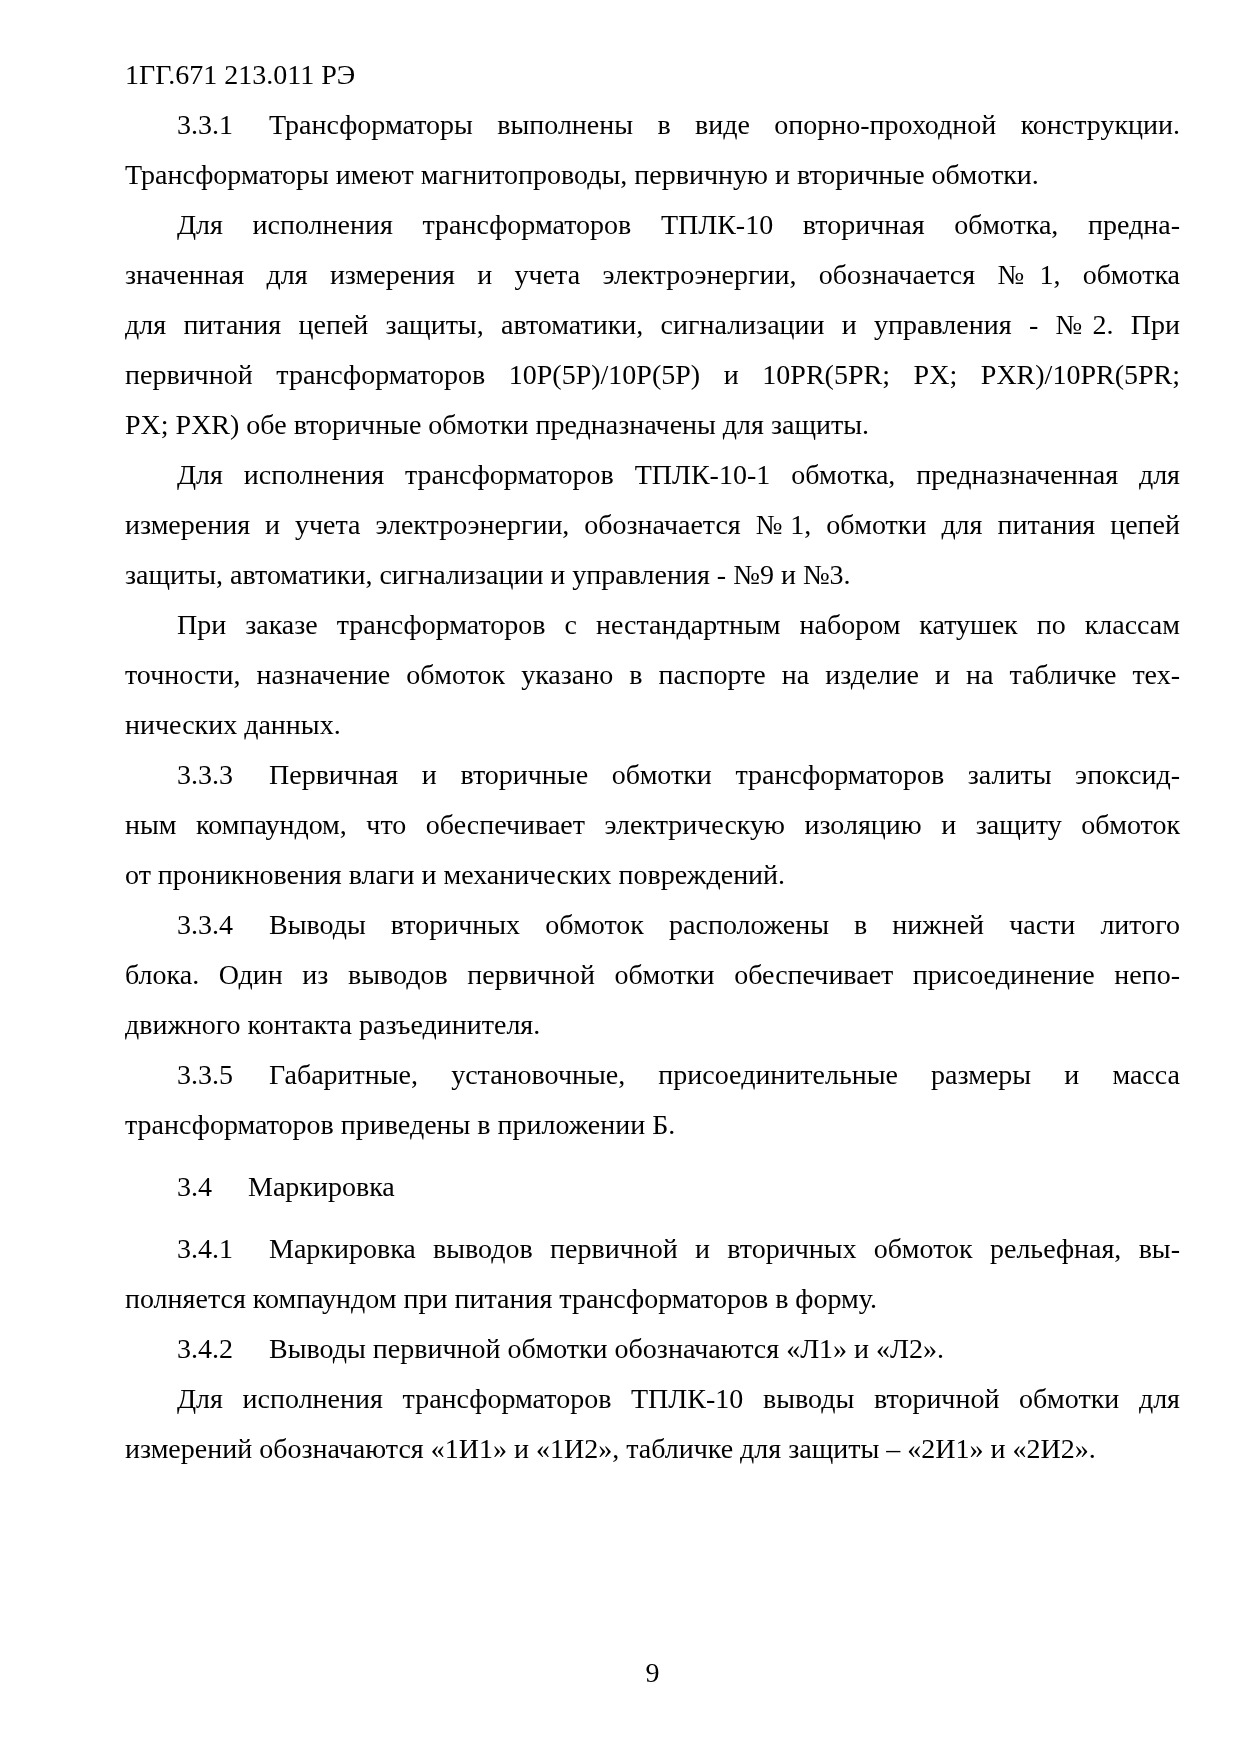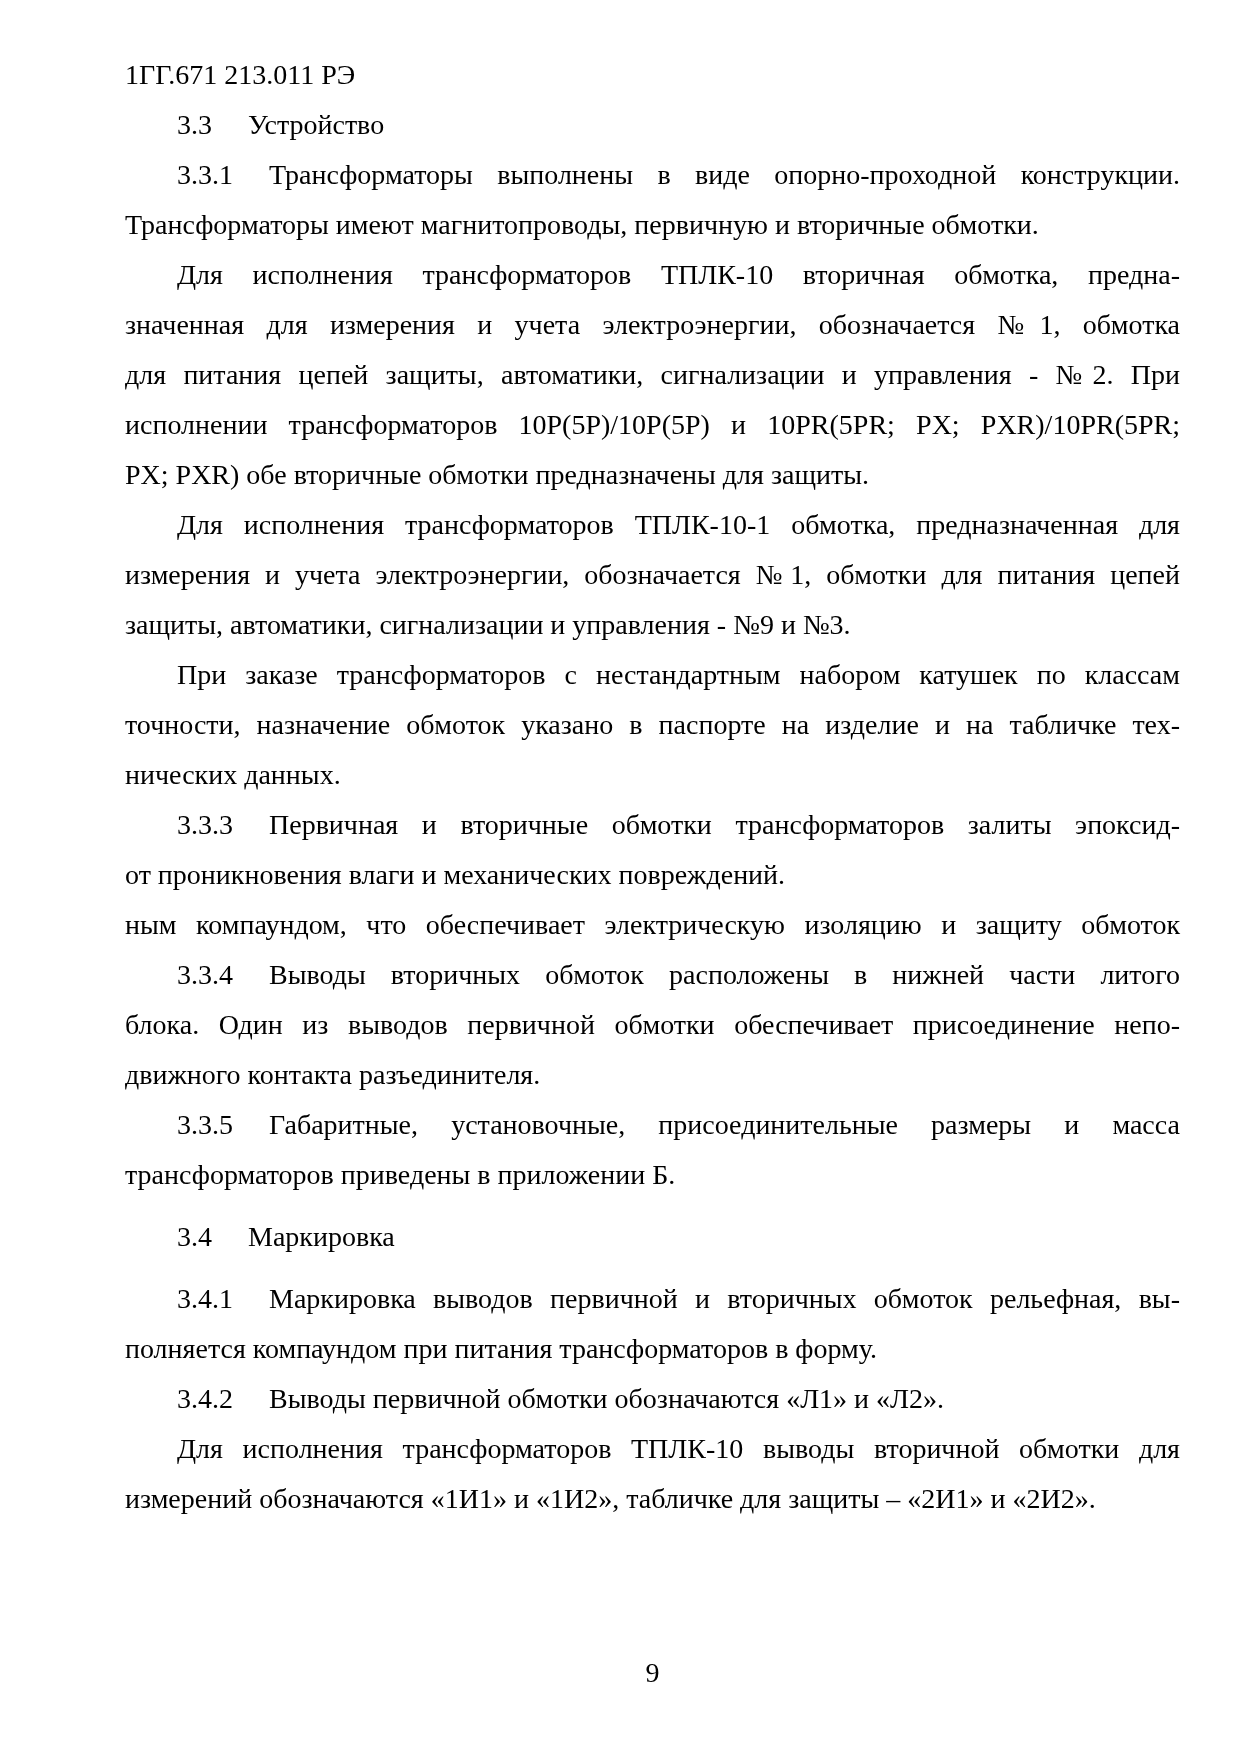--- a/index.html
+++ b/index.html
@@ -55,37 +55,36 @@
     text-align: center;
   }
 </style>
 </head>
 <body>
 
 <div class="page">
   <div class="content">
     <div class="doc-header line ll">1ГГ.671 213.011 РЭ</div>
     <div>
-        <div class="line ll ind"><span>3.3</span><span class="tab"></span>Устройство</div>
         <div class="line ind"><span>3.3.1</span><span class="tab"></span>Трансформаторы выполнены в виде опорно-проходной конструкции.</div>
         <div class="line ll">Трансформаторы имеют магнитопроводы, первичную и вторичные обмотки.</div>
         <div class="line ind">Для исполнения трансформаторов ТПЛК-10 вторичная обмотка, предна-</div>
         <div class="line">значенная для измерения и учета электроэнергии, обозначается №1, обмотка</div>
         <div class="line">для питания цепей защиты, автоматики, сигнализации и управления - №2. При</div>
-        <div class="line">исполнении трансформаторов 10Р(5Р)/10Р(5Р) и 10PR(5PR; PX; PXR)/10PR(5PR;</div>
+        <div class="line">первичной трансформаторов 10Р(5Р)/10Р(5Р) и 10PR(5PR; PX; PXR)/10PR(5PR;</div>
         <div class="line ll">PX; PXR) обе вторичные обмотки предназначены для защиты.</div>
         <div class="line ind">Для исполнения трансформаторов ТПЛК-10-1 обмотка, предназначенная для</div>
         <div class="line">измерения и учета электроэнергии, обозначается №1, обмотки для питания цепей</div>
         <div class="line ll">защиты, автоматики, сигнализации и управления - №9 и №3.</div>
         <div class="line ind">При заказе трансформаторов с нестандартным набором катушек по классам</div>
         <div class="line">точности, назначение обмоток указано в паспорте на изделие и на табличке тех-</div>
         <div class="line ll">нических данных.</div>
         <div class="line ind"><span>3.3.3</span><span class="tab"></span>Первичная и вторичные обмотки трансформаторов залиты эпоксид-</div>
+        <div class="line">ным компаундом, что обеспечивает электрическую изоляцию и защиту обмоток</div>
         <div class="line ll">от проникновения влаги и механических повреждений.</div>
-        <div class="line">ным компаундом, что обеспечивает электрическую изоляцию и защиту обмоток</div>
         <div class="line ind"><span>3.3.4</span><span class="tab"></span>Выводы вторичных обмоток расположены в нижней части литого</div>
         <div class="line">блока. Один из выводов первичной обмотки обеспечивает присоединение непо-</div>
         <div class="line ll">движного контакта разъединителя.</div>
         <div class="line ind"><span>3.3.5</span><span class="tab"></span>Габаритные, установочные, присоединительные размеры и масса</div>
         <div class="line ll">трансформаторов приведены в приложении Б.</div>
         <div class="line ll ind sp"><span>3.4</span><span class="tab"></span>Маркировка</div>
         <div class="line ind"><span>3.4.1</span><span class="tab"></span>Маркировка выводов первичной и вторичных обмоток рельефная, вы-</div>
         <div class="line ll">полняется компаундом при питания трансформаторов в форму.</div>
         <div class="line ll ind"><span>3.4.2</span><span class="tab"></span>Выводы первичной обмотки обозначаются «Л1» и «Л2».</div>
         <div class="line ind">Для исполнения трансформаторов ТПЛК-10 выводы вторичной обмотки для</div>

